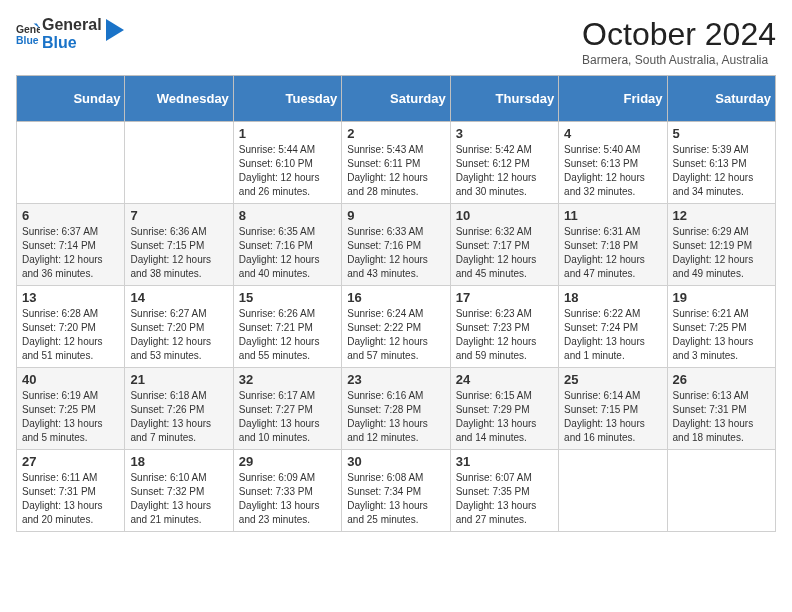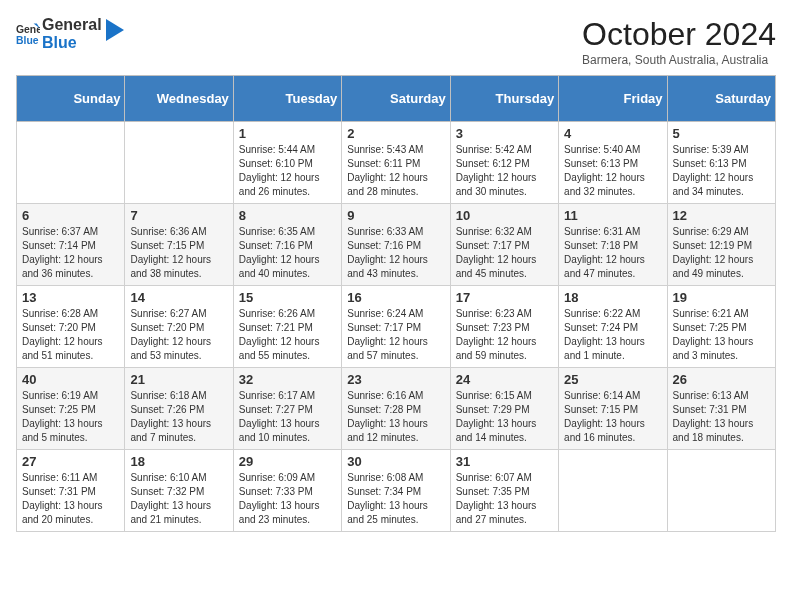--- a/index.html
+++ b/index.html
@@ -227,21 +227,21 @@
         <td>
           <span class="day-number">15</span>
           <div class="day-info">Sunrise: 6:26 AM
 Sunset: 7:21 PM
 Daylight: 12 hours
 and 55 minutes.</div>
         </td>
         <td>
           <span class="day-number">16</span>
           <div class="day-info">Sunrise: 6:24 AM
-Sunset: 7:17 PM
+Sunset: 2:22 PM
 Daylight: 12 hours
 and 57 minutes.</div>
         </td>
         <td>
           <span class="day-number">17</span>
           <div class="day-info">Sunrise: 6:23 AM
 Sunset: 7:23 PM
 Daylight: 12 hours
 and 59 minutes.</div>
         </td>

